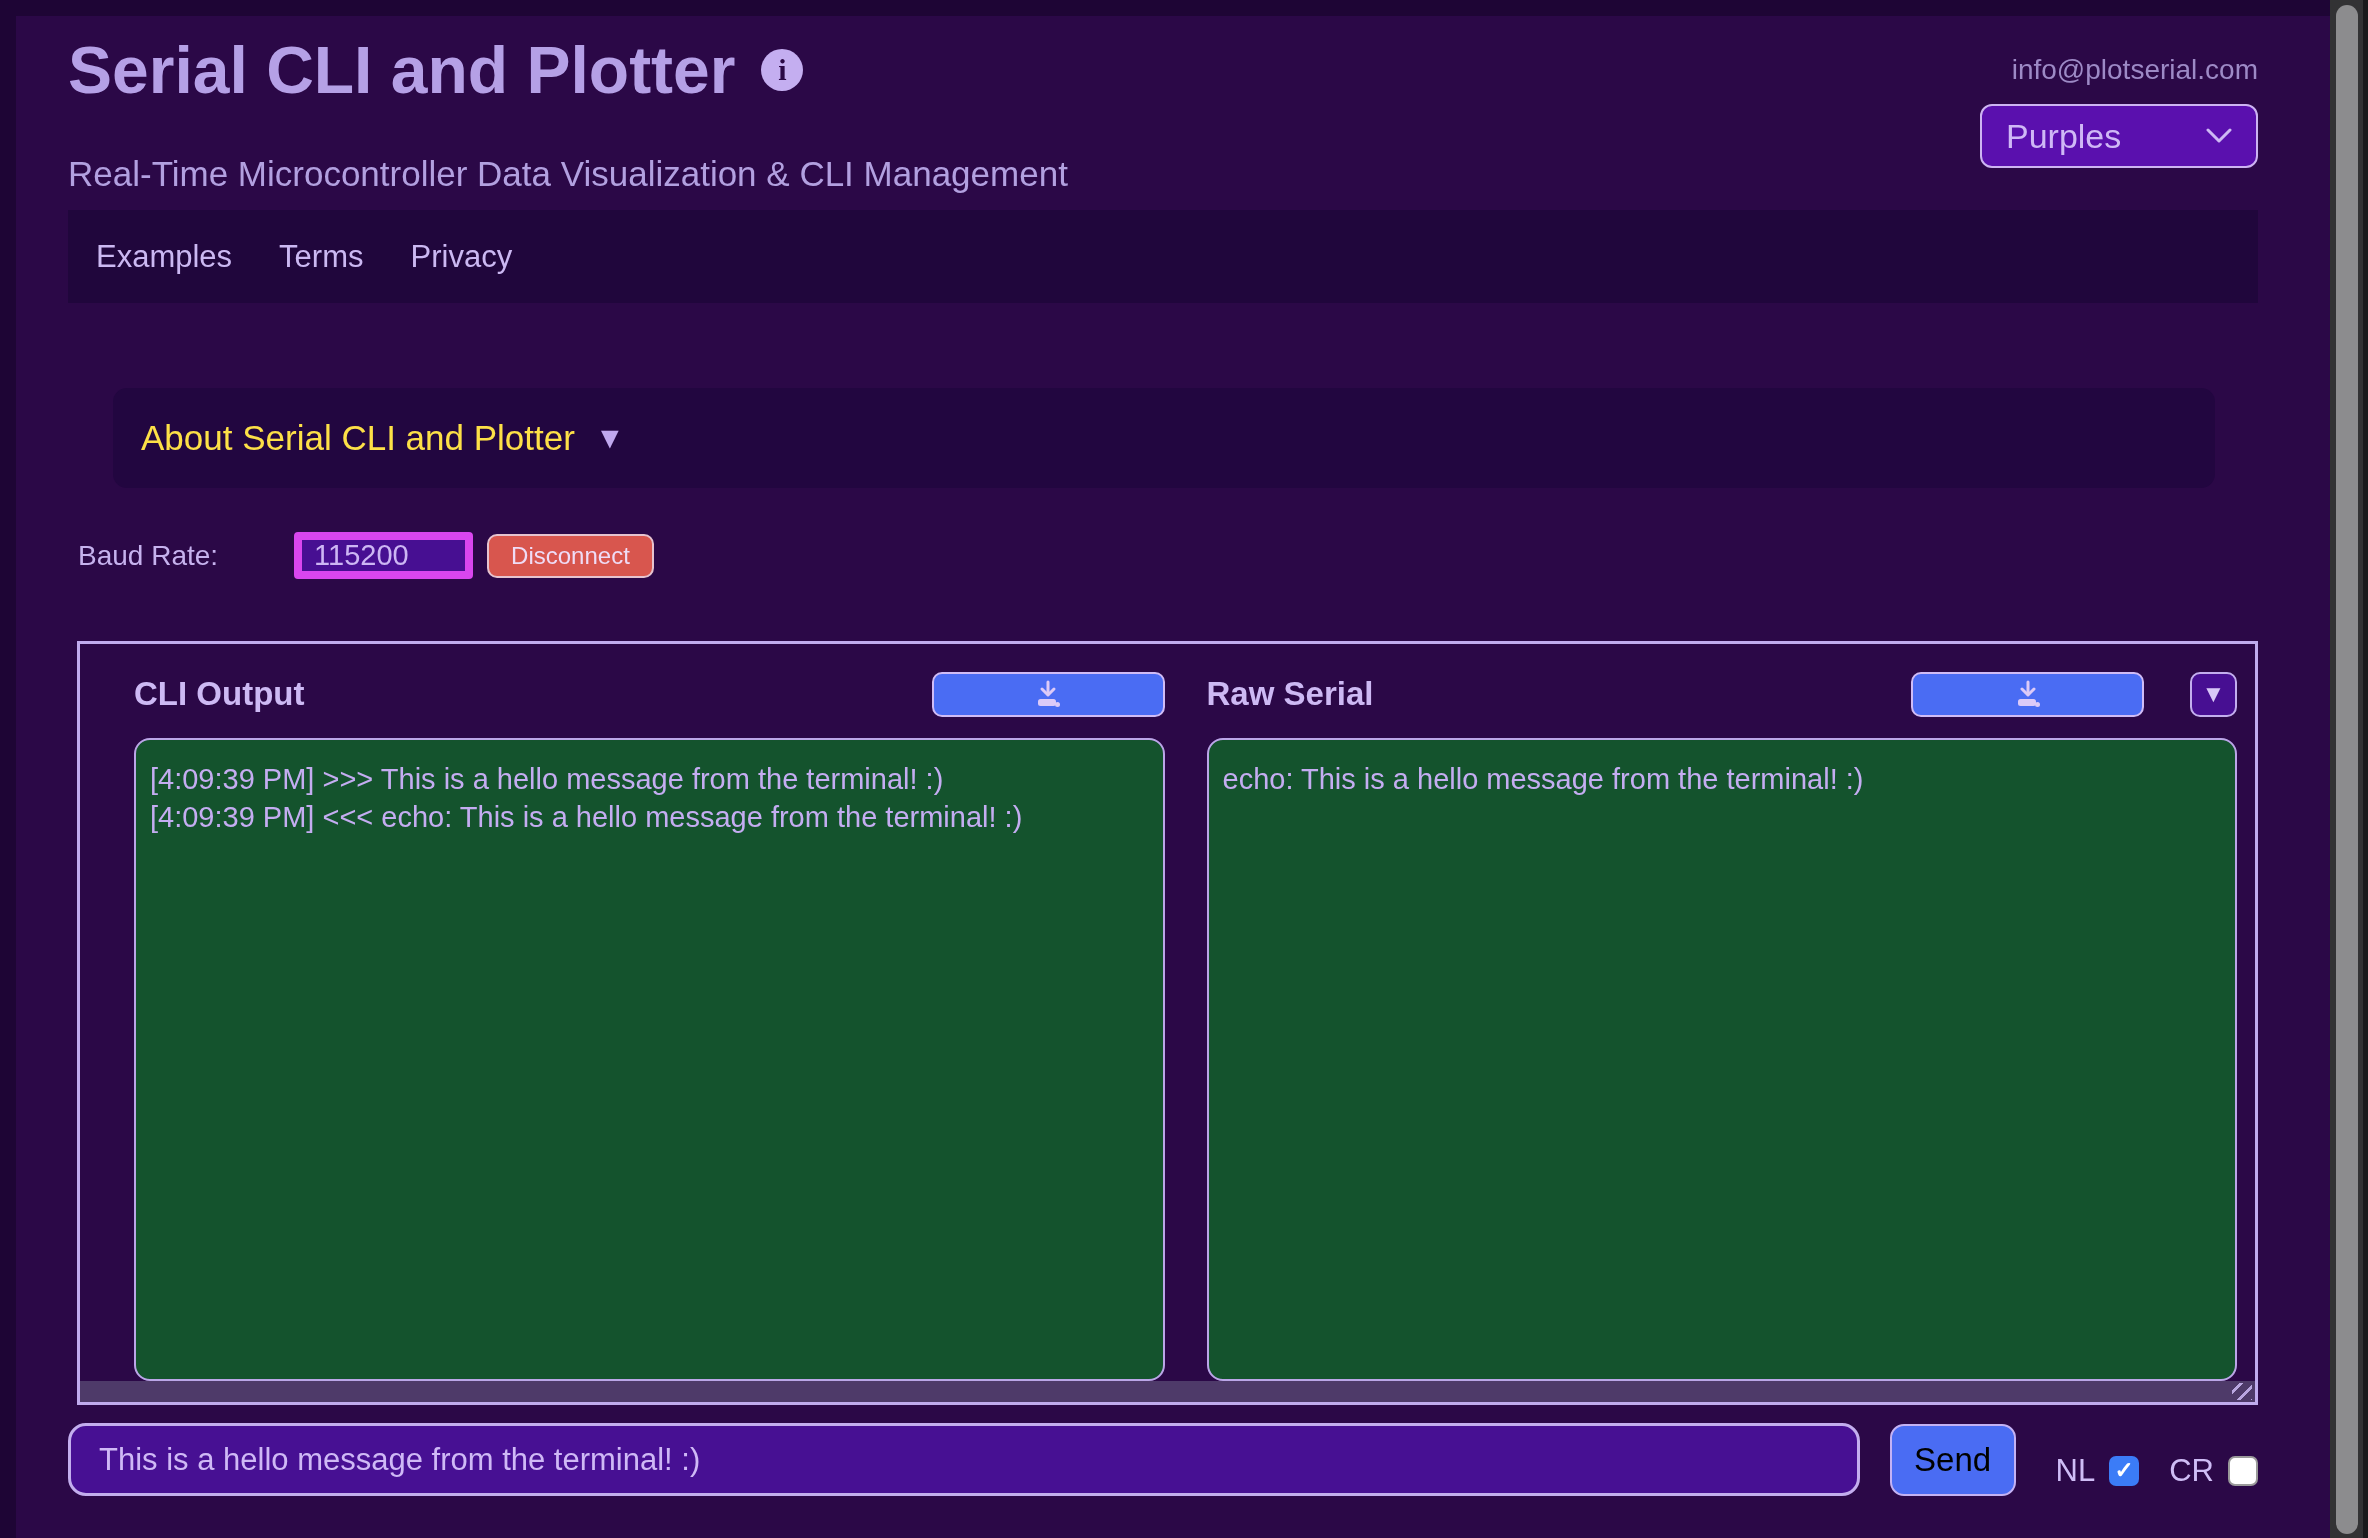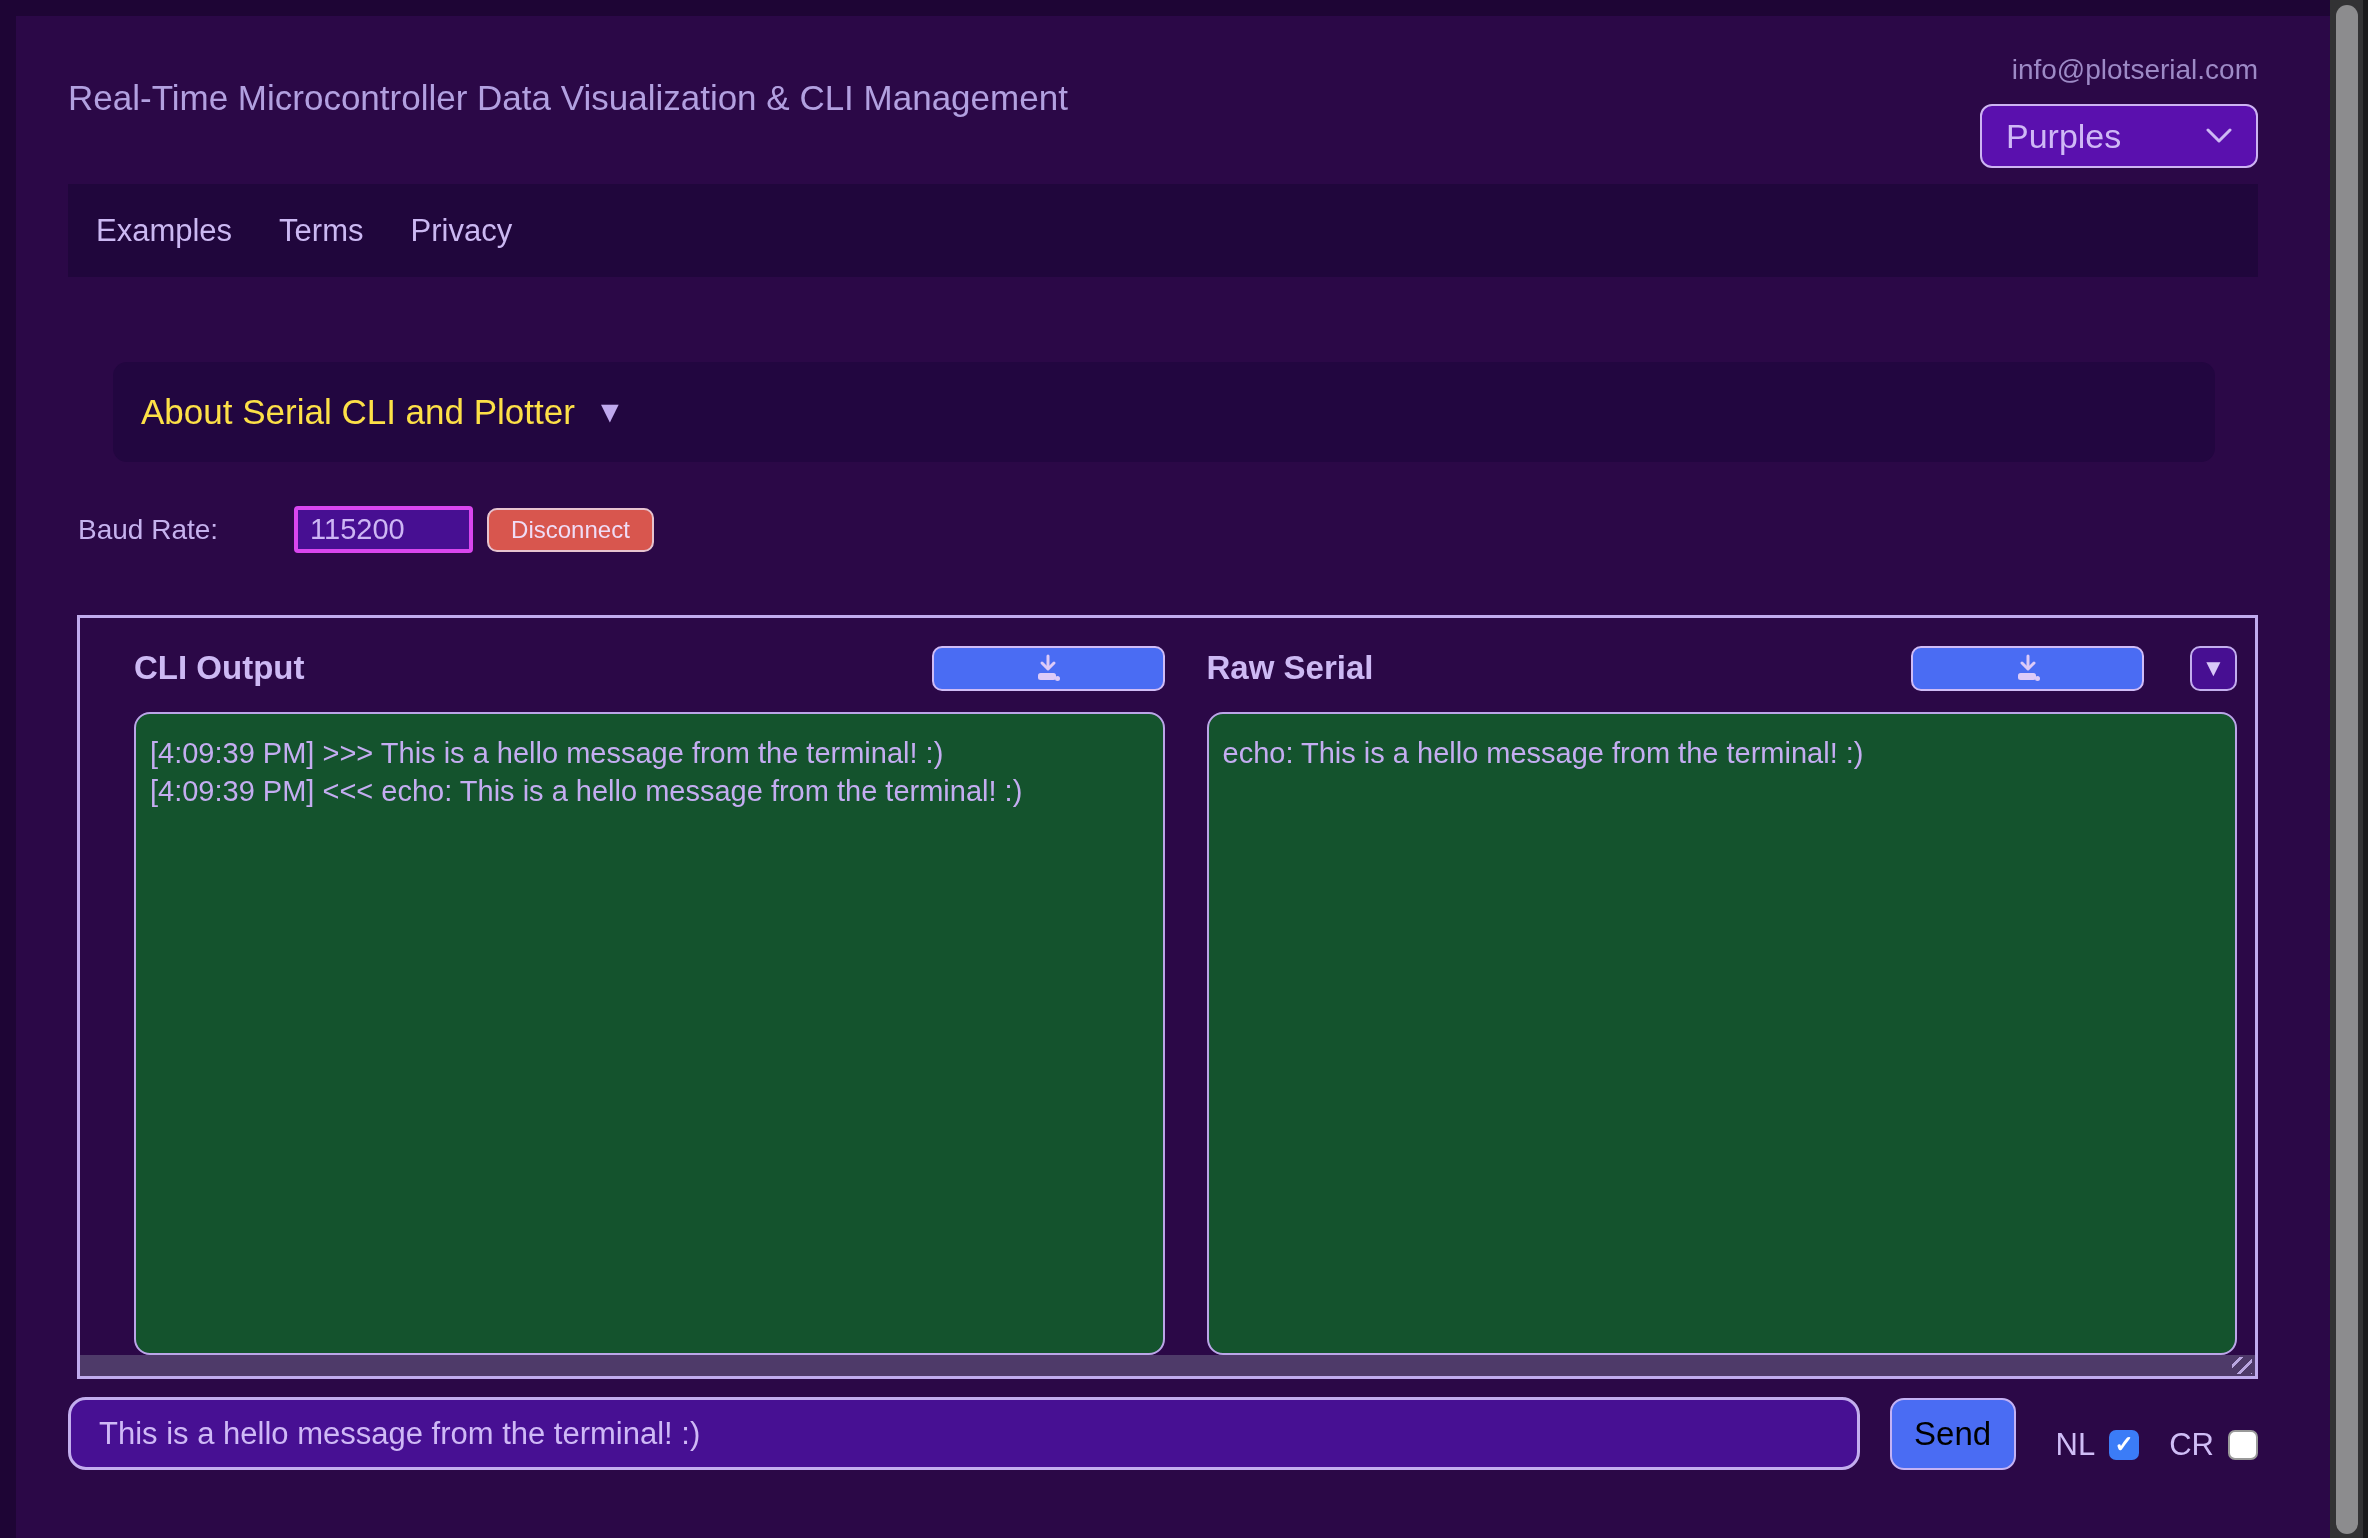--- a/index.html
+++ b/index.html
@@ -56,21 +56,21 @@
     padding: 0 28px; gap: 20px; cursor: pointer;
   }
   .about-label { font-size: 35px; color: #fde047; }
   .about-caret { font-size: 30px; color: #c0a8ee; }
 
   
   .baud-row { margin-top: 44px; display: flex; align-items: center; padding-left: 10px; height: 47px; }
   .baud-label { font-size: 28px; color: #c6b2ee; }
   .baud-input {
     margin-left: 76px; width: 179px; height: 47px;
-    background: #470f92; border: 4px solid #d946ef; border-radius: 4px;
+    background: #470f92; border: 8px solid #d946ef; border-radius: 4px;
     color: #cdb6f4; font-size: 29px; padding: 0 12px;
     font-family: "Liberation Sans", sans-serif; outline: none;
   }
   .disconnect-btn {
     margin-left: 14px; height: 44px; padding: 0 22px;
     background: #d8564e; border: 2px solid #e6c3cf; border-radius: 10px;
     color: #efdcf6; font-size: 24px; cursor: pointer;
     font-family: "Liberation Sans", sans-serif;
   }
 
@@ -148,20 +148,24 @@
   }
 </style>
 </head>
 <body>
 
 <div class="app">
   <div class="main">
 
     <div class="header">
       <div>
+        <h1 class="title">
+          <span>Serial CLI and Plotter</span>
+          <span class="info-icon">i</span>
+        </h1>
         <div class="subtitle">Real-Time Microcontroller Data Visualization &amp; CLI Management</div>
       </div>
       <div class="header-right">
         <div class="email">info@plotserial.com</div>
         <div class="theme-select">
           <span>Purples</span>
           <span class="chevron">
             <svg width="26" height="16" viewBox="0 0 26 16">
                 <polyline points="2,2 13,13 24,2" fill="none" stroke="#cdb9f4" stroke-width="3" stroke-linecap="round" stroke-linejoin="round"></polyline>
               </svg>

